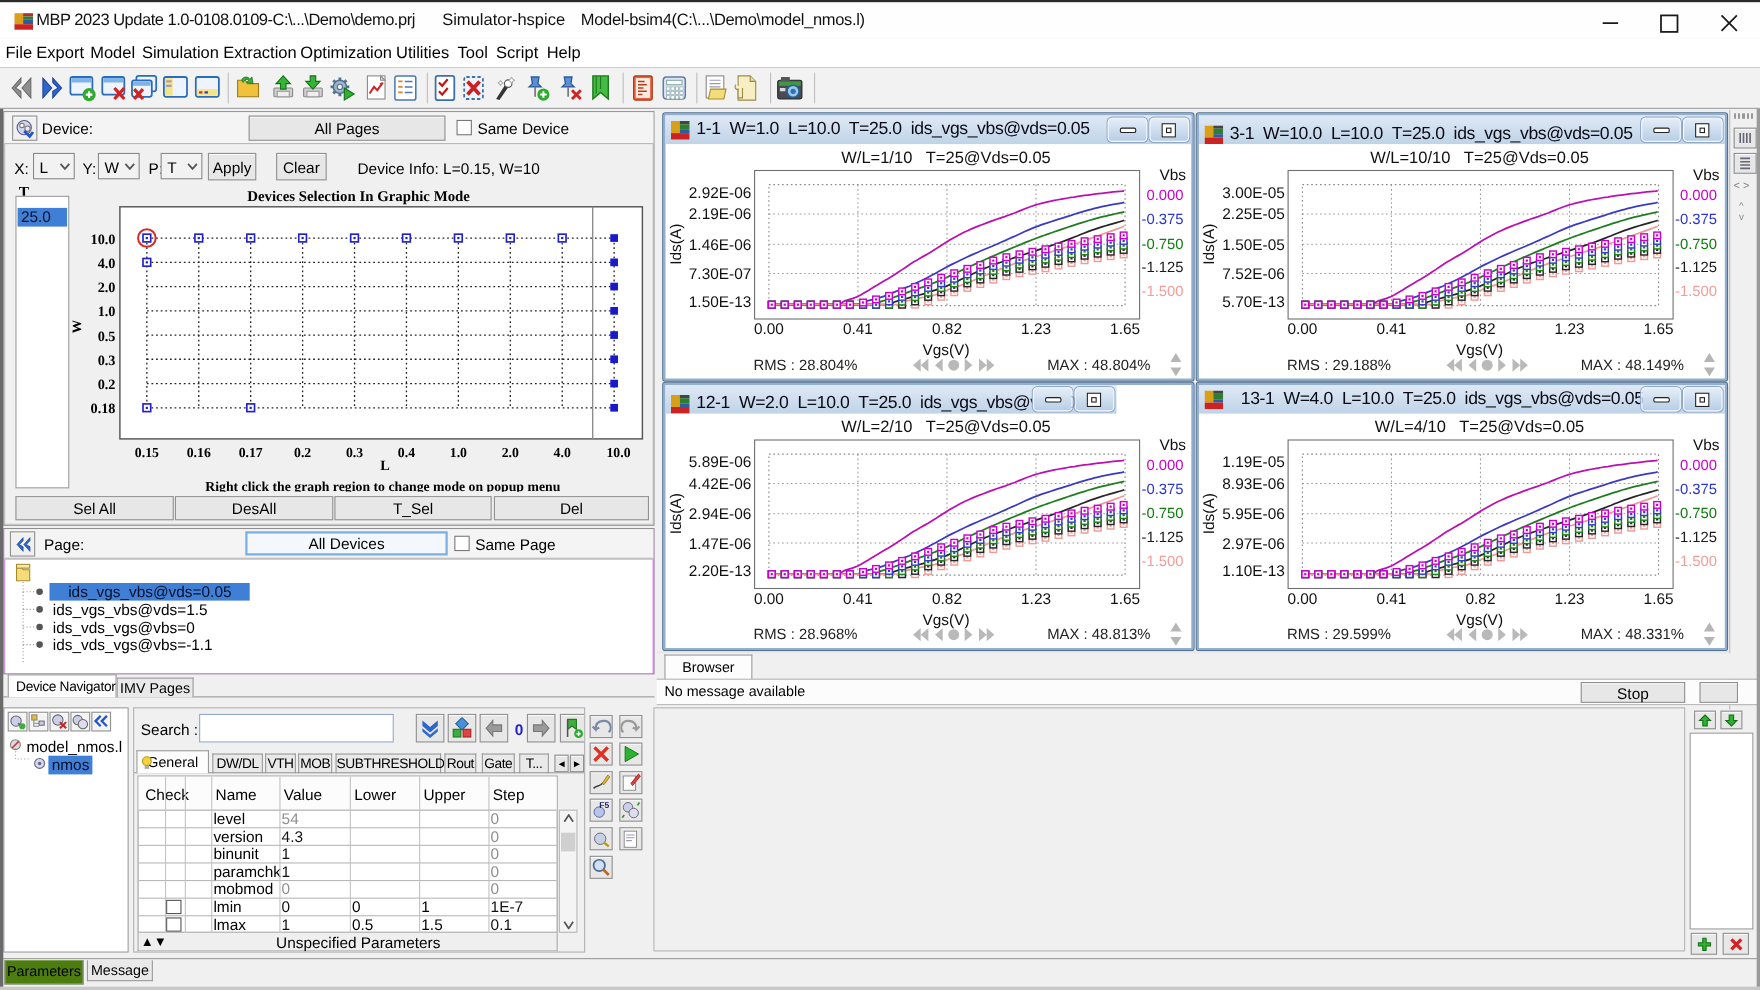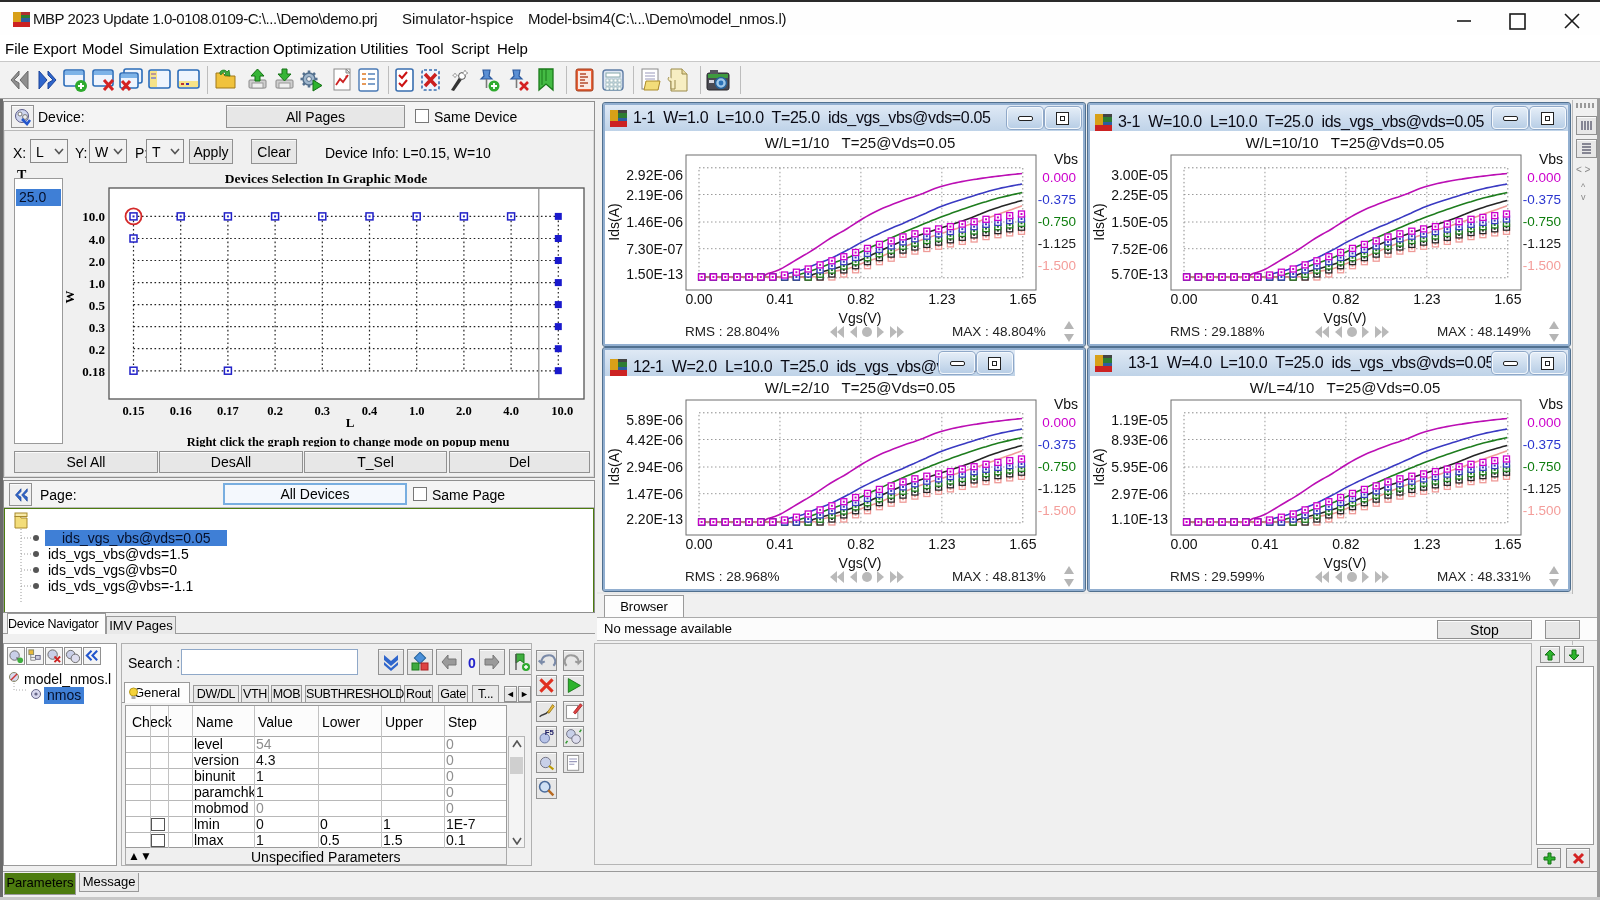--- a/index.html
+++ b/index.html
@@ -336,21 +336,21 @@
         <rect x="488.8" y="198.2" width="7" height="7" fill="#1919cc"></rect>
         <circle cx="67.5" cy="47.4" r="8" fill="none" stroke="#d42a2a" stroke-width="1.8"></circle>
         <text x="282" y="277" font-size="12.5" font-weight="bold" text-anchor="middle" fill="#000">Right click the graph region to change mode on popup menu</text>
       </svg>
 </div>
 <div class="abs btn" style="left:10px;top:349px;width:144px;height:22px">Sel All</div>
 <div class="abs btn" style="left:155px;top:349px;width:144px;height:22px">DesAll</div>
 <div class="abs btn" style="left:300px;top:349px;width:143px;height:22px">T_Sel</div>
 <div class="abs btn" style="left:445px;top:349px;width:141px;height:22px">Del</div>
 </div>
-<div class="abs" style="left:3px;top:480px;width:592px;height:133px;background:#4d7c0f;border:1px solid #8f8f8f">
+<div class="abs" style="left:3px;top:480px;width:592px;height:133px;background:#f0abfc;border:1px solid #8f8f8f">
 <div class="abs" style="left:0;top:0;width:590px;height:27px;background:#f4f4f4;border-bottom:1px solid #b9b9b9">
 <div class="abs btn" style="left:5px;top:2px;width:23px;height:23px;background:#f0f0f0">
         <svg width="18" height="18" viewBox="0 0 26 26">
           <path d="M13 4 L5 13 L13 22 L13 16 L8 13 L13 8 Z M22 4 L14 13 L22 22 L22 16 L17 13 L22 8Z" fill="#2f66cc" stroke="#1c4499"></path>
         </svg>
       </div>
 <div class="abs" style="left:36px;top:6px;font-size:14px">Page:</div>
 <div class="abs" style="left:219px;top:2px;width:184px;height:22px;background:#f4f8fd;border:2px solid #78aee0;display:flex;align-items:center;justify-content:center;font-size:14px">All Devices</div>
 <div class="abs" style="left:409px;top:6px;width:14px;height:14px;background:#fff;border:1px solid #777"></div>
 <div class="abs" style="left:428px;top:6px;font-size:14px">Same Page</div>
@@ -372,21 +372,21 @@
         <circle cx="31" cy="77" r="3" fill="#555"></circle>
       </svg>
 <div class="abs" style="left:40px;top:21px;height:16px;background:#3f7fd6;color:#06102a;font-size:14px;padding:0 17px;line-height:16px">ids_vgs_vbs@vds=0.05</div>
 <div class="abs" style="left:43px;top:37px;height:16px;font-size:14px;line-height:16px">ids_vgs_vbs@vds=1.5</div>
 <div class="abs" style="left:43px;top:53px;height:16px;font-size:14px;line-height:16px">ids_vds_vgs@vbs=0</div>
 <div class="abs" style="left:43px;top:69px;height:16px;font-size:14px;line-height:16px">ids_vds_vgs@vbs=-1.1</div>
 </div>
   </div>
 <div class="abs" style="left:3px;top:613px;width:592px;height:21px">
 <div class="abs" style="left:0;top:20px;width:592px;height:1px;background:#9a9a9a"></div>
-<div class="abs" style="left:4px;top:0;width:99px;height:21px;background:#fdfdfd;border:1px solid #9a9a9a;border-bottom:none;font-size:12.5px;letter-spacing:-0.3px;white-space:nowrap;text-align:left;line-height:20px">Device Navigator</div>
+<div class="abs" style="left:4px;top:0;width:99px;height:21px;background:#fdfdfd;border:1px solid #9a9a9a;border-bottom:none;font-size:12.5px;letter-spacing:-0.3px;white-space:nowrap;text-align:right;line-height:20px">Device Navigator</div>
 <div class="abs" style="left:103px;top:3px;width:70px;height:18px;background:#e9e9e9;border:1px solid #9a9a9a;border-bottom:none;font-size:13px;text-align:center;line-height:17px">IMV Pages</div>
 </div>
 <div class="abs" style="left:3px;top:643px;width:114px;height:223px;background:#fff;border:1px solid #9a9a9a">
 <div class="abs btn" style="left:3px;top:3px;width:18px;height:18px;background:#f4f4f4">
       <svg width="16" height="16" viewBox="0 0 17 17">
         <circle cx="7" cy="8" r="5" fill="#c9cfe8" stroke="#666"></circle>
         <path d="M9 10 l5 5" stroke="#666" stroke-width="1.6"></path>
         <circle cx="13" cy="13" r="3" fill="#3fae3f"></circle>
       </svg>
     </div>

